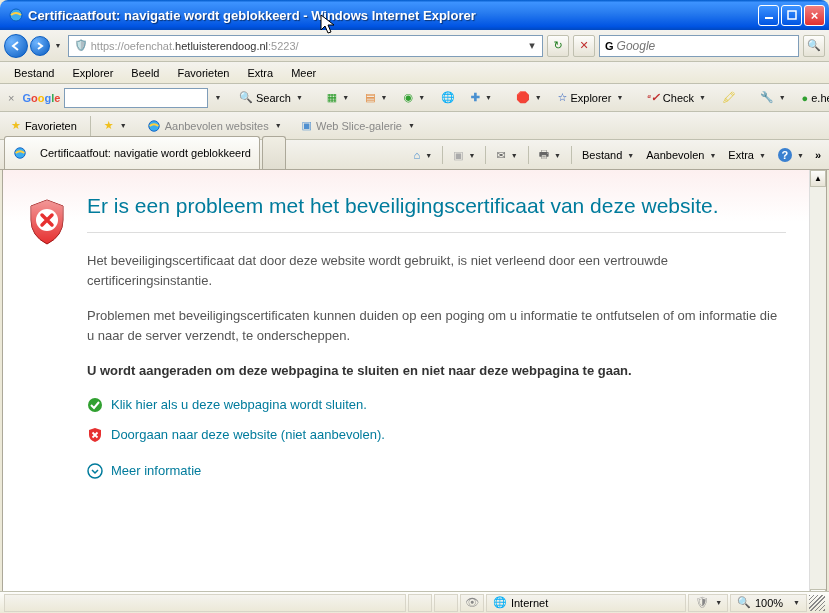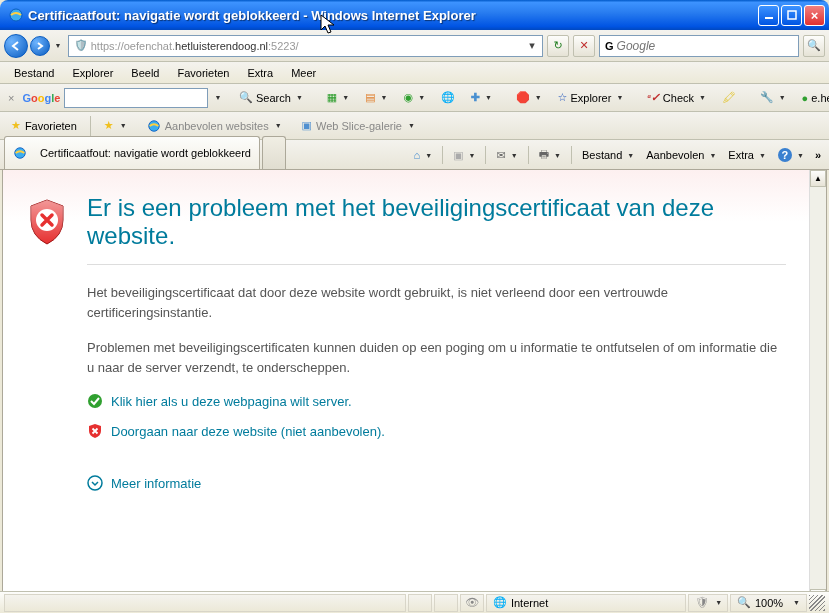--- a/index.html
+++ b/index.html
@@ -57,21 +57,21 @@
 .cmdbar { flex: 1; display: flex; align-items: center; justify-content: flex-end; gap: 2px; height: 28px; }
 .cmdbar .cbtn { height: 22px; padding: 0 5px; display: flex; align-items: center; gap: 3px; cursor: pointer;}
 .cmdbar .sep { width: 1px; height: 18px; background: #c0c0b0; margin: 0 3px; }
 .cmdbar .chev { font-weight: bold; cursor: pointer; padding: 0 4px;}
 
 
 .content-wrap { background: white; height: 437px; border: 1px solid #aca899; border-top: none; margin: 0 2px; position: relative; overflow: hidden;}
 .content { background: linear-gradient(to bottom, #fdf0f0 0%, #ffffff 12%); padding: 24px 40px 24px 24px; height: 100%; display: flex; gap: 20px; }
 .shield { width: 40px; height: 48px; flex-shrink: 0; margin-top: 4px;}
 .content-body { flex: 1; max-width: 720px; }
-.content-body h1 { color: #007b9c; font-size: 24px; font-weight: normal; margin-bottom: 14px; }
+.content-body h1 { color: #007b9c; font-size: 21px; font-weight: normal; margin-bottom: 14px; }
 .content-body hr { border: none; border-top: 1px solid #ddd; margin-bottom: 18px; }
 .content-body p { color: #555; font-size: 13px; line-height: 1.5; margin-bottom: 16px; }
 .content-body p.bold { font-weight: bold; color: #333; }
 .action-link { display: flex; align-items: center; gap: 8px; margin-bottom: 14px; cursor: pointer; }
 .action-link a { color: #007b9c; font-size: 13px; text-decoration: none; }
 .ai { width: 16px; height: 16px; flex-shrink: 0; }
 .scrollbar-v { position: absolute; right: 0; top: 0; width: 17px; height: 100%; background: #f0f0e8; border-left: 1px solid #ddd;}
 .scroll-up, .scroll-dn { height: 17px; background: linear-gradient(#fdfdfb, #e6e3d6); border: 1px solid #c0c0b0; display: flex; align-items: center; justify-content: center; font-size: 8px; cursor: pointer;}
 .scroll-dn { position: absolute; bottom: 0; width: 100%;}
 
@@ -299,35 +299,36 @@
           </linearGradient>
         </defs>
       <circle cx="20" cy="22" r="11" fill="white"></circle>
       <path d="M15 17 L25 27 M25 17 L15 27" stroke="#e63030" stroke-width="3.5" stroke-linecap="round"></path>
     </svg>
     <div class="content-body">
       <h1>Er is een probleem met het beveiligingscertificaat van deze website.</h1>
       <hr>
       <p>Het beveiligingscertificaat dat door deze website wordt gebruikt, is niet verleend door een vertrouwde certificeringsinstantie.</p>
       <p>Problemen met beveiligingscertificaten kunnen duiden op een poging om u informatie te ontfutselen of om informatie die u naar de server verzendt, te onderscheppen.</p>
+      <p class="bold">U wordt aangeraden om deze webpagina te sluiten en niet naar deze webpagina te gaan.</p>
       <div class="action-link">
         <svg class="ai" viewBox="0 0 16 16">
             <circle cx="8" cy="8" r="7" fill="#30a030"></circle>
             <path d="M4 8 L7 11 L12 5" stroke="white" stroke-width="2" fill="none"></path>
           </svg>
-        <a>Klik hier als u deze webpagina wilt server.</a>
+        <a>Klik hier als u deze webpagina wordt sluiten.</a>
       </div>
       <div class="action-link">
         <svg class="ai" viewBox="0 0 16 16">
             <path d="M8 1 L14 3 L14 8 Q14 13 8 15 Q2 13 2 8 L2 3 Z" fill="#e63030"></path>
             <path d="M5.5 5.5 L10.5 10.5 M10.5 5.5 L5.5 10.5" stroke="white" stroke-width="1.8"></path>
           </svg>
         <a>Doorgaan naar deze website (niet aanbevolen).</a>
       </div>
-      <div class="action-link" style="margin-top:36px">
+      <div class="action-link" style="margin-top:20px">
         <svg class="ai" viewBox="0 0 16 16">
             <circle cx="8" cy="8" r="7" fill="none" stroke="#007b9c" stroke-width="1.5"></circle>
             <path d="M5 7 L8 10 L11 7" stroke="#007b9c" stroke-width="1.5" fill="none"></path>
           </svg>
         <a>Meer informatie</a>
       </div>
     </div>
   </div>
   <div class="scrollbar-v">
     <div class="scroll-up">▲</div>

